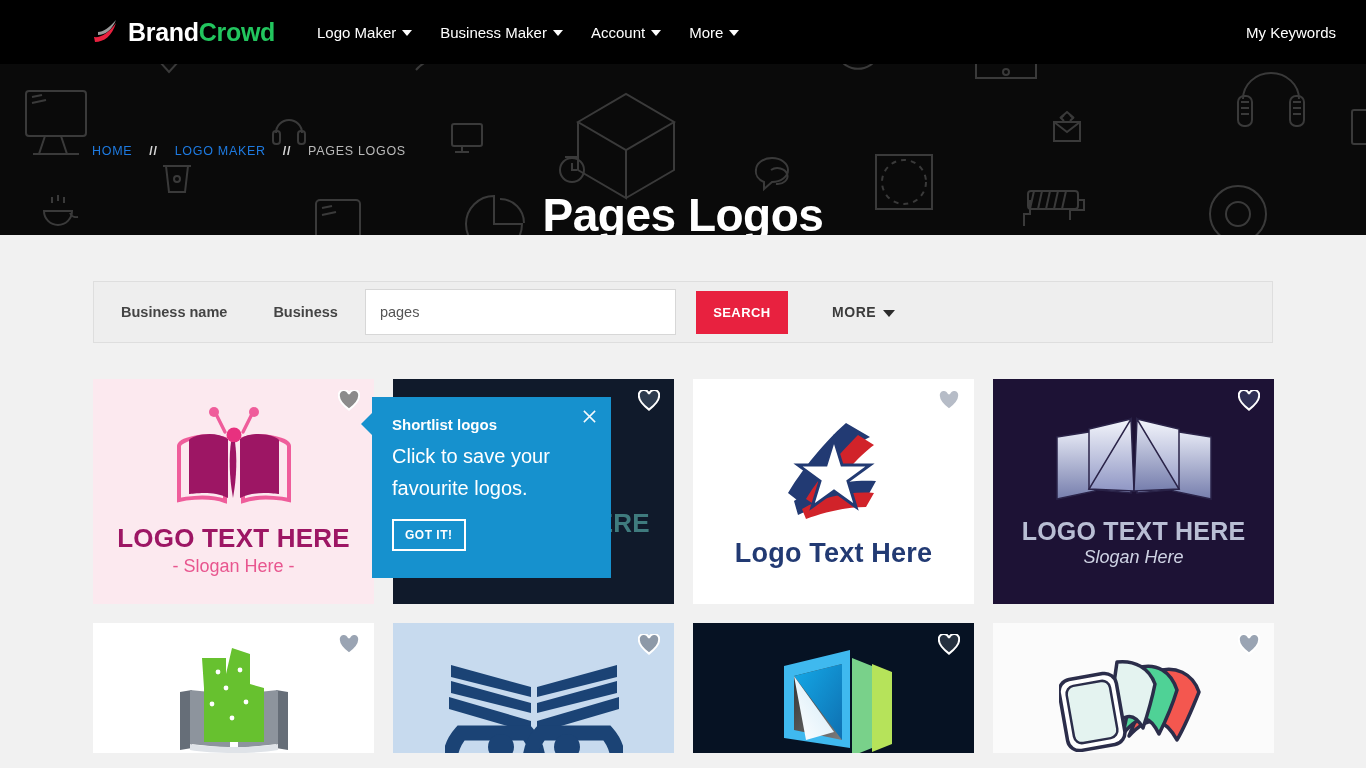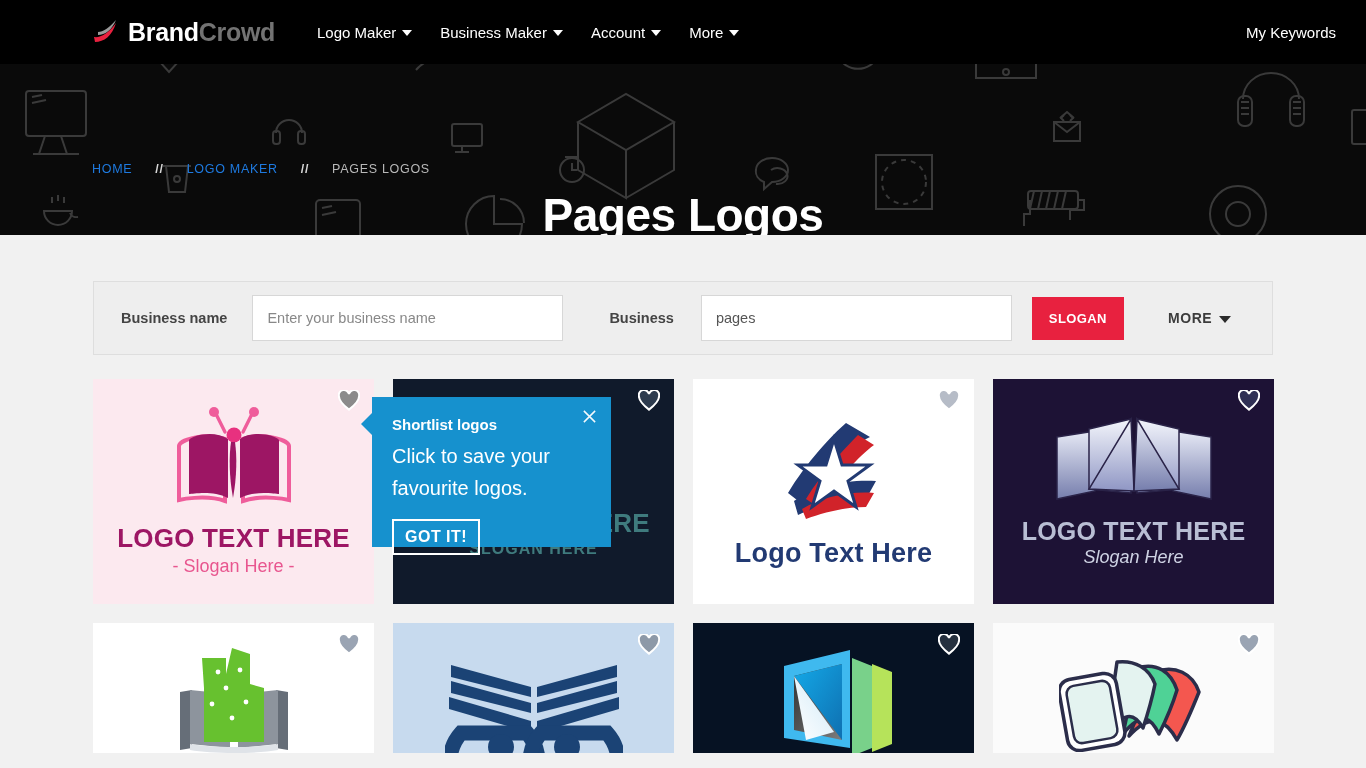--- a/index.html
+++ b/index.html
@@ -17,21 +17,21 @@
     background: #000;
     display: flex;
     align-items: center;
     padding: 0 30px 0 92px;
     z-index: 40;
   }
   .brand { display: flex; align-items: center; gap: 8px; margin-right: 28px; }
   .brand-mark { width: 28px; height: 26px; position: relative; flex: none; }
   .brand-text { font-size: 25px; font-weight: bold; letter-spacing: -0.3px; white-space: nowrap; }
   .brand-text .b1 { color: #ffffff; }
-  .brand-text .b2 { color: #737373; }
+  .brand-text .b2 { color: #22c55e; }
 
   .nav { display: flex; align-items: center; gap: 0; }
   .nav-item {
     display: flex; align-items: center; gap: 6px;
     color: #ffffff; font-size: 15px;
     padding: 8px 14px; cursor: pointer; white-space: nowrap;
   }
   .caret {
     width: 0; height: 0; display:inline-block;
     border-left: 5px solid transparent;
@@ -47,39 +47,38 @@
   .hero {
     position: relative;
     height: 171px;
     background: #0a0a0a;
     overflow: hidden;
   }
   .hero-pattern { position: absolute; inset: -64px 0 0 0; height: 235px; width: 100%; opacity: 1; }
   .breadcrumb {
     position: absolute; top: 80px; left: 92px;
     font-size: 12.5px; letter-spacing: 0.7px;
-    display: flex; align-items: center; gap: 23px;
+    display: flex; align-items: center; gap: 17px;
     z-index: 5;
-    margin-top: 18px;
   }
   .crumb-link { color: #1e7ae0; cursor: pointer; }
   .crumb-sep { color: #d8d8d8; font-weight: bold; }
   .crumb-cur { color: #b9b9b9; }
   .hero-title {
     position: absolute; top: 124px; left: 0; width: 100%;
     text-align: center; color: #fff;
     font-size: 46px; font-weight: bold; letter-spacing: -0.5px;
     z-index: 5;
   }
 
   
   .wrap { width: 1180px; margin: 0 auto; }
   .searchbar {
     margin-top: 46px;
-    height: 74px;
+    height: 62px;
     background: #eeeeee;
     border: 1px solid #dedede;
     display: flex; align-items: center;
     padding: 0 18px 0 27px;
   }
   .field-label { font-size: 14.5px; color: #444; font-weight: bold; white-space: nowrap; }
   .txt {
     height: 46px; border: 1px solid #d7d7d7; background: #fff;
     font-family: "Liberation Sans", sans-serif;
     font-size: 14.5px; color: #555; padding: 0 14px; outline: none;
@@ -103,21 +102,21 @@
   .caret-dark {
     width: 0; height: 0;
     border-left: 6px solid transparent;
     border-right: 6px solid transparent;
     border-top: 7px solid #2b2b2b;
     margin-top: 2px;
   }
 
   
   .grid {
-    margin-top: 24px;
+    margin-top: 36px;
     display: grid;
     grid-template-columns: repeat(4, 281px);
     gap: 19px;
   }
   .card {
     position: relative;
     height: 225px;
     overflow: hidden;
     cursor: pointer;
     display: flex; flex-direction: column;
@@ -132,21 +131,21 @@
   .logo-name {
     font-weight: bold; letter-spacing: 0.2px; line-height: 1.05;
     text-align: center;
   }
   .logo-slogan { text-align: center; }
 
   
   .tooltip {
     position: absolute;
     left: 372px; top: 397px;
-    width: 239px; height: 150px;
+    width: 239px; height: 181px;
     background: #1691ce;
     z-index: 50;
     padding: 19px 20px 0 20px;
     color: #fff;
   }
   .tooltip:before {
     content: "";
     position: absolute; left: -11px; top: 16px;
     border-top: 11px solid transparent;
     border-bottom: 11px solid transparent;
@@ -156,21 +155,21 @@
   .tt-body { font-size: 20px; line-height: 1.62; width: 205px; }
   .tt-close {
     position: absolute; right: 14px; top: 12px;
     width: 15px; height: 15px; cursor: pointer; opacity: .95;
   }
   .tt-got {
     margin-top: 14px;
     display: inline-block;
     border: 2px solid #fff; background: transparent; color: #fff;
     font-family: "Liberation Sans", sans-serif;
-    font-size: 16px; font-weight: bold; letter-spacing: 0.5px;
+    font-size: 12px; font-weight: bold; letter-spacing: 0.5px;
     padding: 7px 11px; cursor: pointer;
   }
 </style>
 </head>
 <body>
 
 <div class="topbar">
   <div class="brand">
     <span class="brand-mark">
       <svg width="28" height="26" viewBox="0 0 28 26">
@@ -327,24 +326,23 @@
     <span class="crumb-cur">PAGES LOGOS</span>
   </div>
 
   <div class="hero-title">Pages Logos</div>
 </div>
 
 <div class="wrap">
 
   <div class="searchbar">
     <span class="field-label">Business name</span>
-    <input id="business-input" class="txt" type="text" placeholder="Enter your business name" style="">
     <span class="field-label lbl-keywords">Business</span>
     <input id="keywords-input" class="txt" type="text" placeholder="keywords" value="pages" style="">
-    <button class="search-btn">SLOGAN</button>
+    <button class="search-btn">SEARCH</button>
     <div class="more-btn">
       <span>MORE</span>
       <i class="caret-dark"></i>
     </div>
   </div>
 
   <div class="grid">
 
     <div class="card" id="card-0" style="background: rgb(252, 233, 239);">
       <svg class="heart" viewBox="0 0 24 22">

